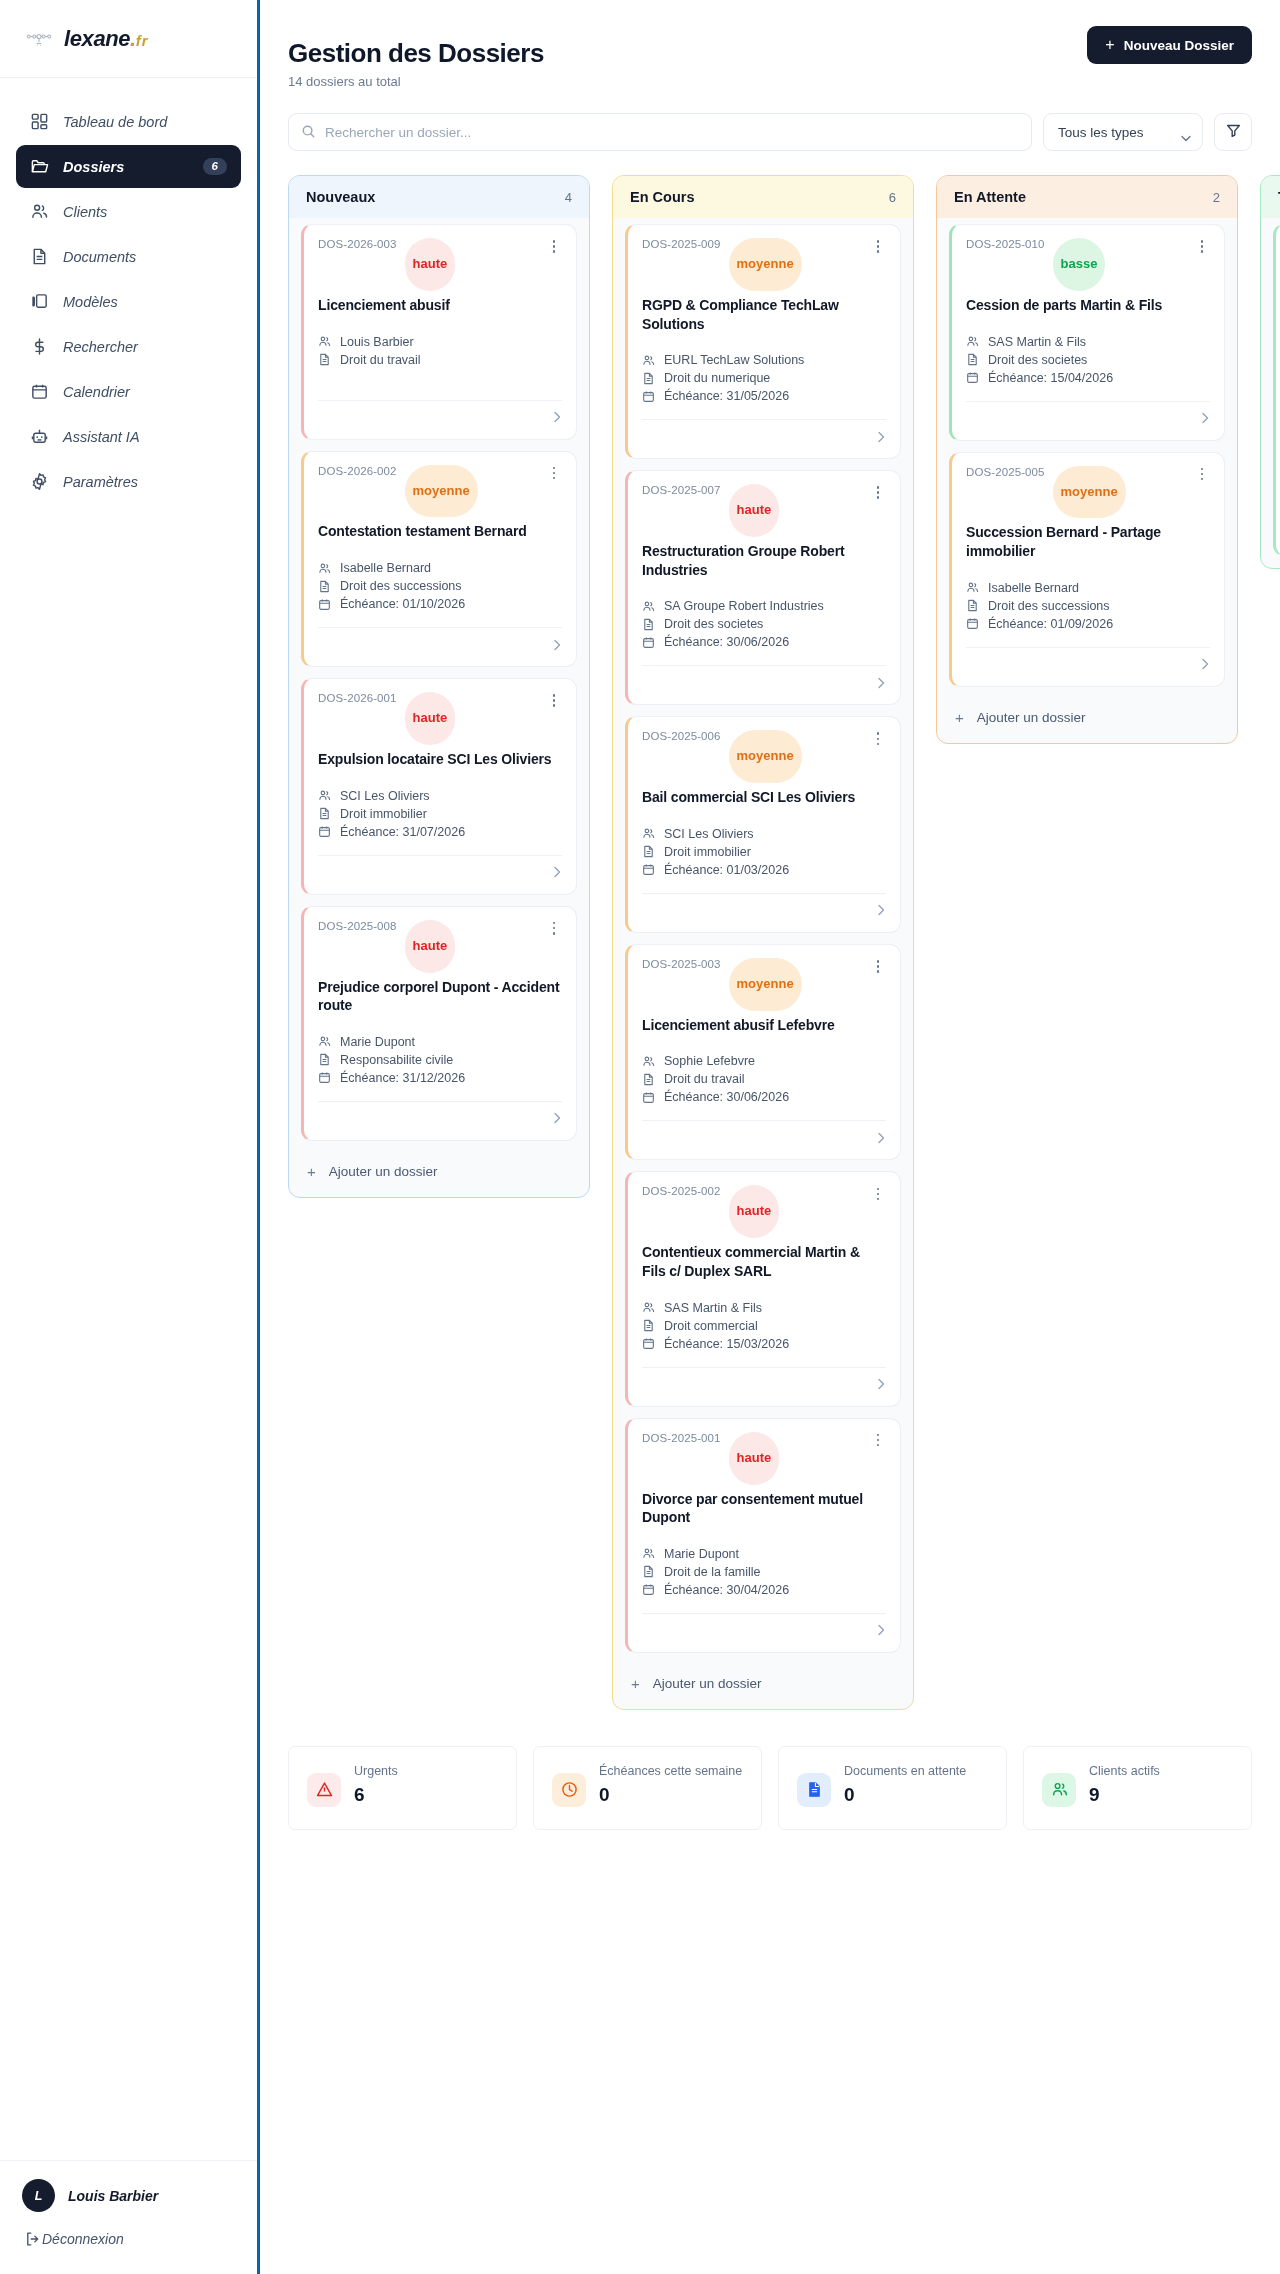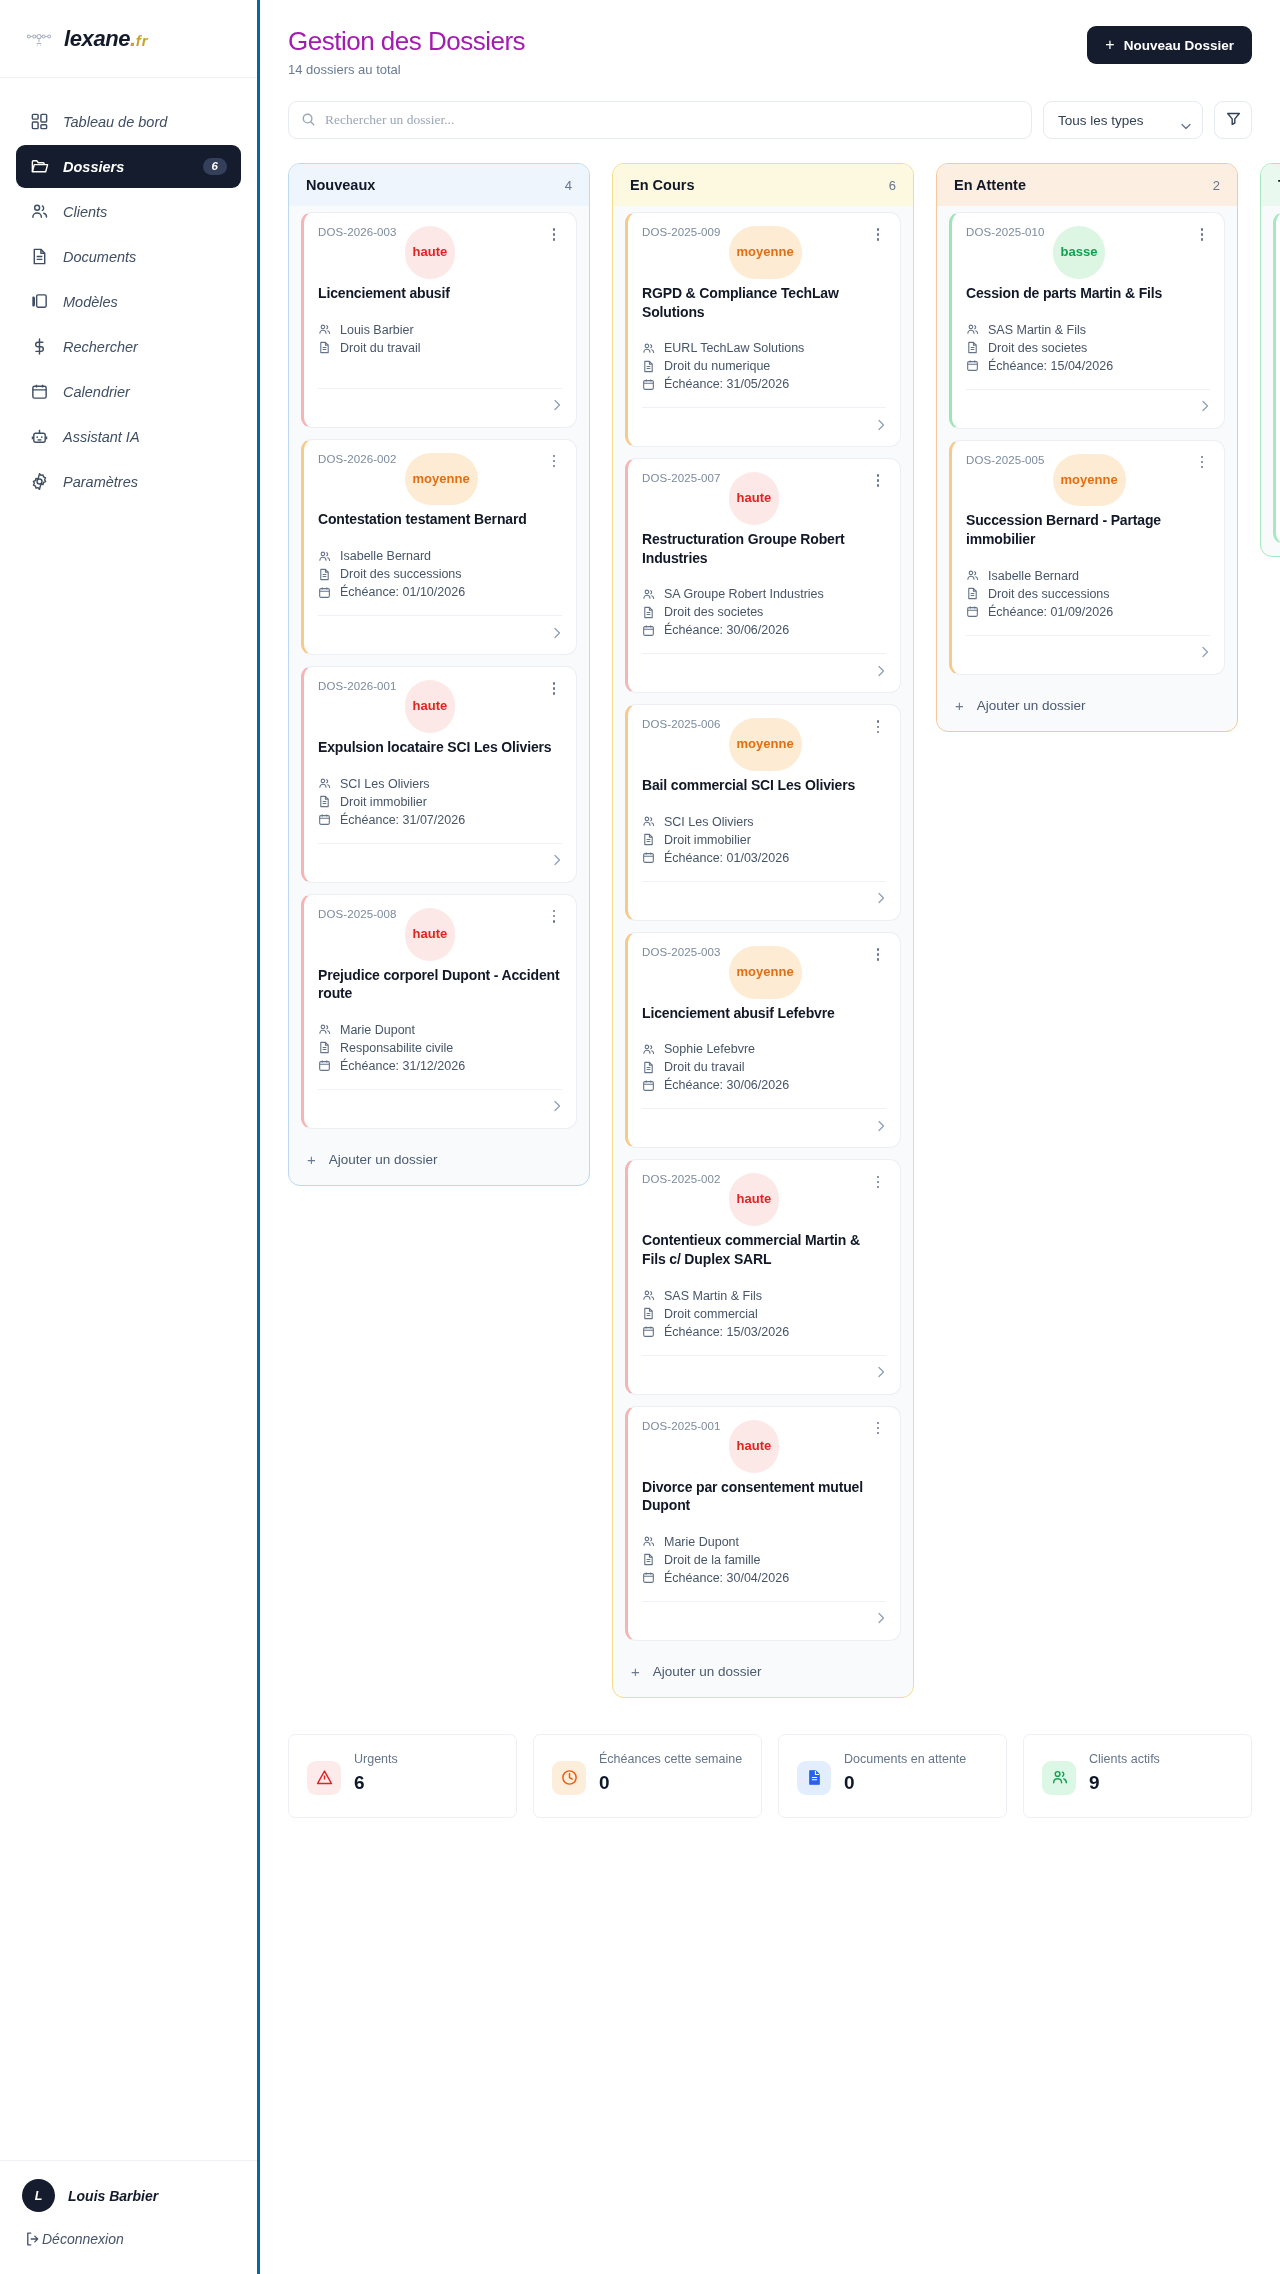--- a/index.html
+++ b/index.html
@@ -52,39 +52,39 @@
     display:flex; align-items:center; justify-content:center;
   }
   .user-name { font-size:14px; font-weight:700; color:#121a2b; }
   .logout { display:flex; align-items:center; gap:0; color:#45536b; font-size:14px; cursor:pointer; padding-left:2px;}
   .logout .ico { width:18px; height:18px; flex:0 0 18px; }
 
   
   .main { flex:1 1 auto; min-width:0; background:#ffffff; padding:0; }
   .topbar { padding:26px 28px 0 28px; }
   .top-flex { display:flex; align-items:flex-start; justify-content:space-between; }
-  .page-title { font-size:26px; font-weight:400; color:#a21caf; letter-spacing:-.5px; }
+  .page-title { font-size:26px; font-weight:700; color:#0f172a; letter-spacing:-.5px;margin-top:12px; }
   .page-sub { font-size:13px; color:#6b7b93; margin-top:5px; }
   .btn-primary {
     background:#141c2e; color:#fff; border:none; border-radius:9px;
     height:38px; padding:0 18px; font-size:13.5px; font-weight:700;
     display:inline-flex; align-items:center; gap:9px; cursor:pointer;
     font-family:inherit;
   }
   .btn-primary .plus { font-size:16px; font-weight:400; line-height:1; }
 
   .filters { display:flex; align-items:center; gap:11px; margin-top:24px; }
   .search-wrap {
     flex:1 1 auto; position:relative; height:38px;
   }
   .search-wrap .mag { position:absolute; left:13px; top:11px; width:15px; height:15px; }
   .search-input {
     width:100%; height:38px; border:1px solid #e6eaf1; border-radius:9px;
     padding:0 14px 0 36px; font-size:13.5px; color:#334155;
-    font-family:Liberation Serif, serif; background:#fff; outline:none;
+    font-family:Liberation Sans, sans-serif; background:#fff; outline:none;
   }
   .search-input::placeholder { color:#9aa6b8; }
   .select-wrap { position:relative; width:160px; flex:0 0 160px; }
   .select {
     width:100%; height:38px; border:1px solid #e6eaf1; border-radius:9px;
     background:#fff; font-size:13.5px; color:#334155; padding:0 30px 0 14px;
     font-family:inherit; appearance:none; outline:none; cursor:pointer;
   }
   .select-wrap .chev { position:absolute; right:12px; top:15px; width:10px; height:7px; pointer-events:none; }
   .icon-btn {

